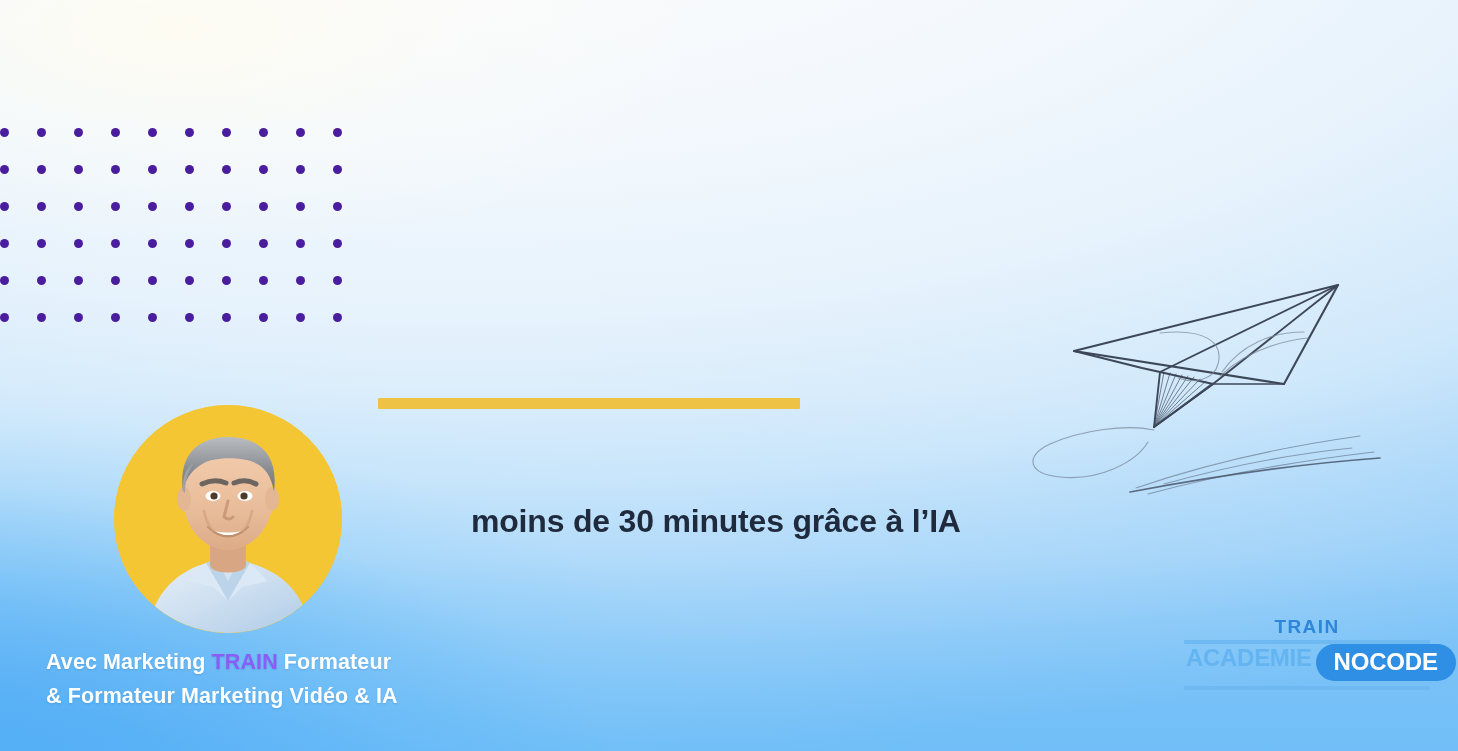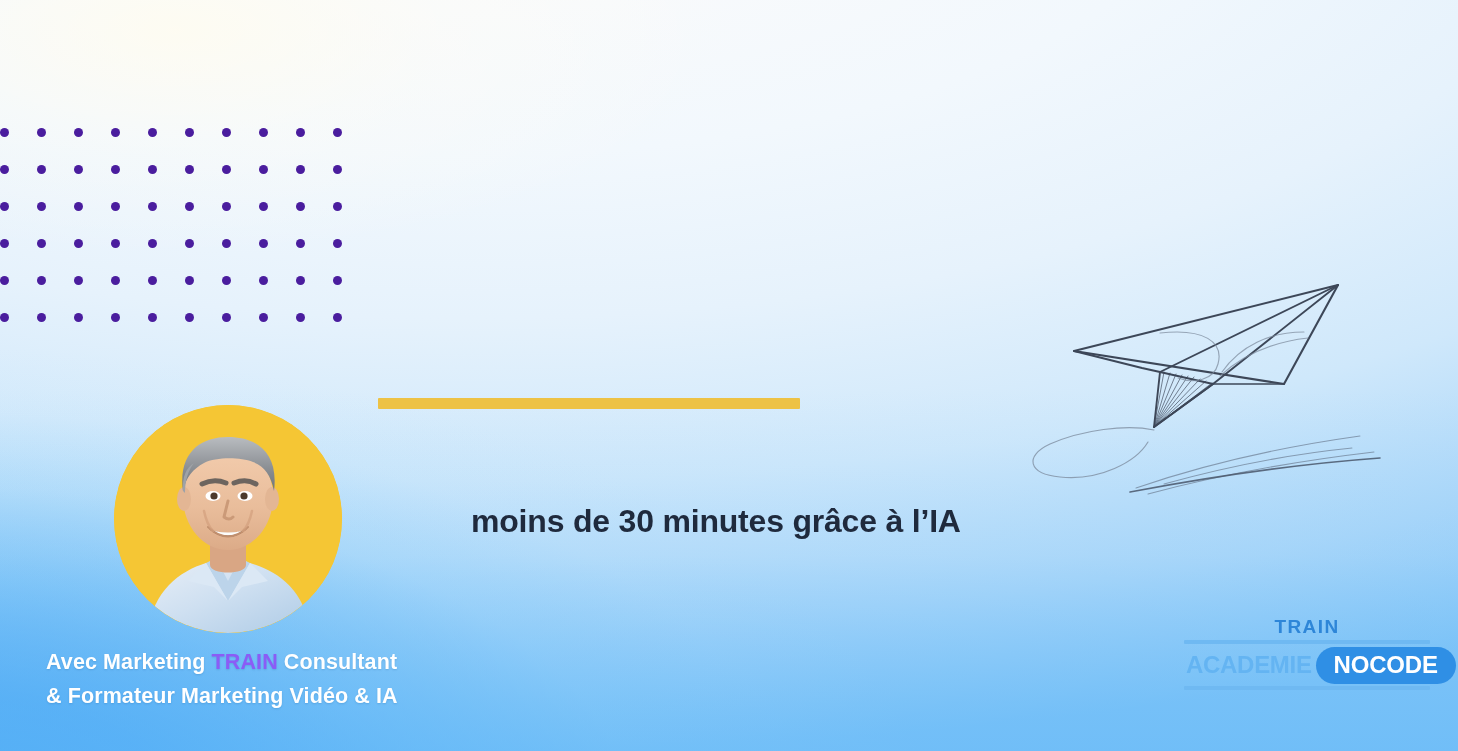--- a/index.html
+++ b/index.html
@@ -214,21 +214,21 @@
   }
   .logo-rule {
     height: 4px;
     background: #6fb9f2;
     margin: 2px 0 0 0;
     border-radius: 1px;
   }
   .logo-rule-bottom { margin: 0; }
   .logo-main {
     display: flex;
-    align-items: center;
+    align-items: flex-start;
     height: 42px;
     gap: 0px;
   }
   .logo-academie {
     font-size: 24px;
     font-weight: bold;
     color: #64b4f2;
     letter-spacing: -0.3px;
     padding-left: 2px;
   }
@@ -372,21 +372,21 @@
         <path d="M97 125 q17 11 34 0 q-17 5 -34 0 Z" fill="#fdfdfb"></path>
         <path d="M94 122 q20 19 40 0" stroke="#c08f6e" stroke-width="2" fill="none" stroke-linecap="round"></path>
 
         <path d="M90 106 q3 14 9 20" stroke="#d3a07e" stroke-width="2.5" fill="none" stroke-linecap="round" opacity="0.7"></path>
         <path d="M138 106 q-3 14 -9 20" stroke="#d3a07e" stroke-width="2.5" fill="none" stroke-linecap="round" opacity="0.7"></path>
       </g>
     </svg>
   </div>
 
   <div class="author-caption">
-    <span>Avec Marketing </span><span class="hl">TRAIN</span><span> Consultant</span><br>
+    <span>Avec Marketing </span><span class="hl">TRAIN</span><span> Formateur</span><br>
     <span>&amp; Formateur Marketing Vidéo &amp; IA</span>
   </div>
 
 
 
 
   <div class="gold-rule"></div>
 
   <div class="headline">
     <br>

